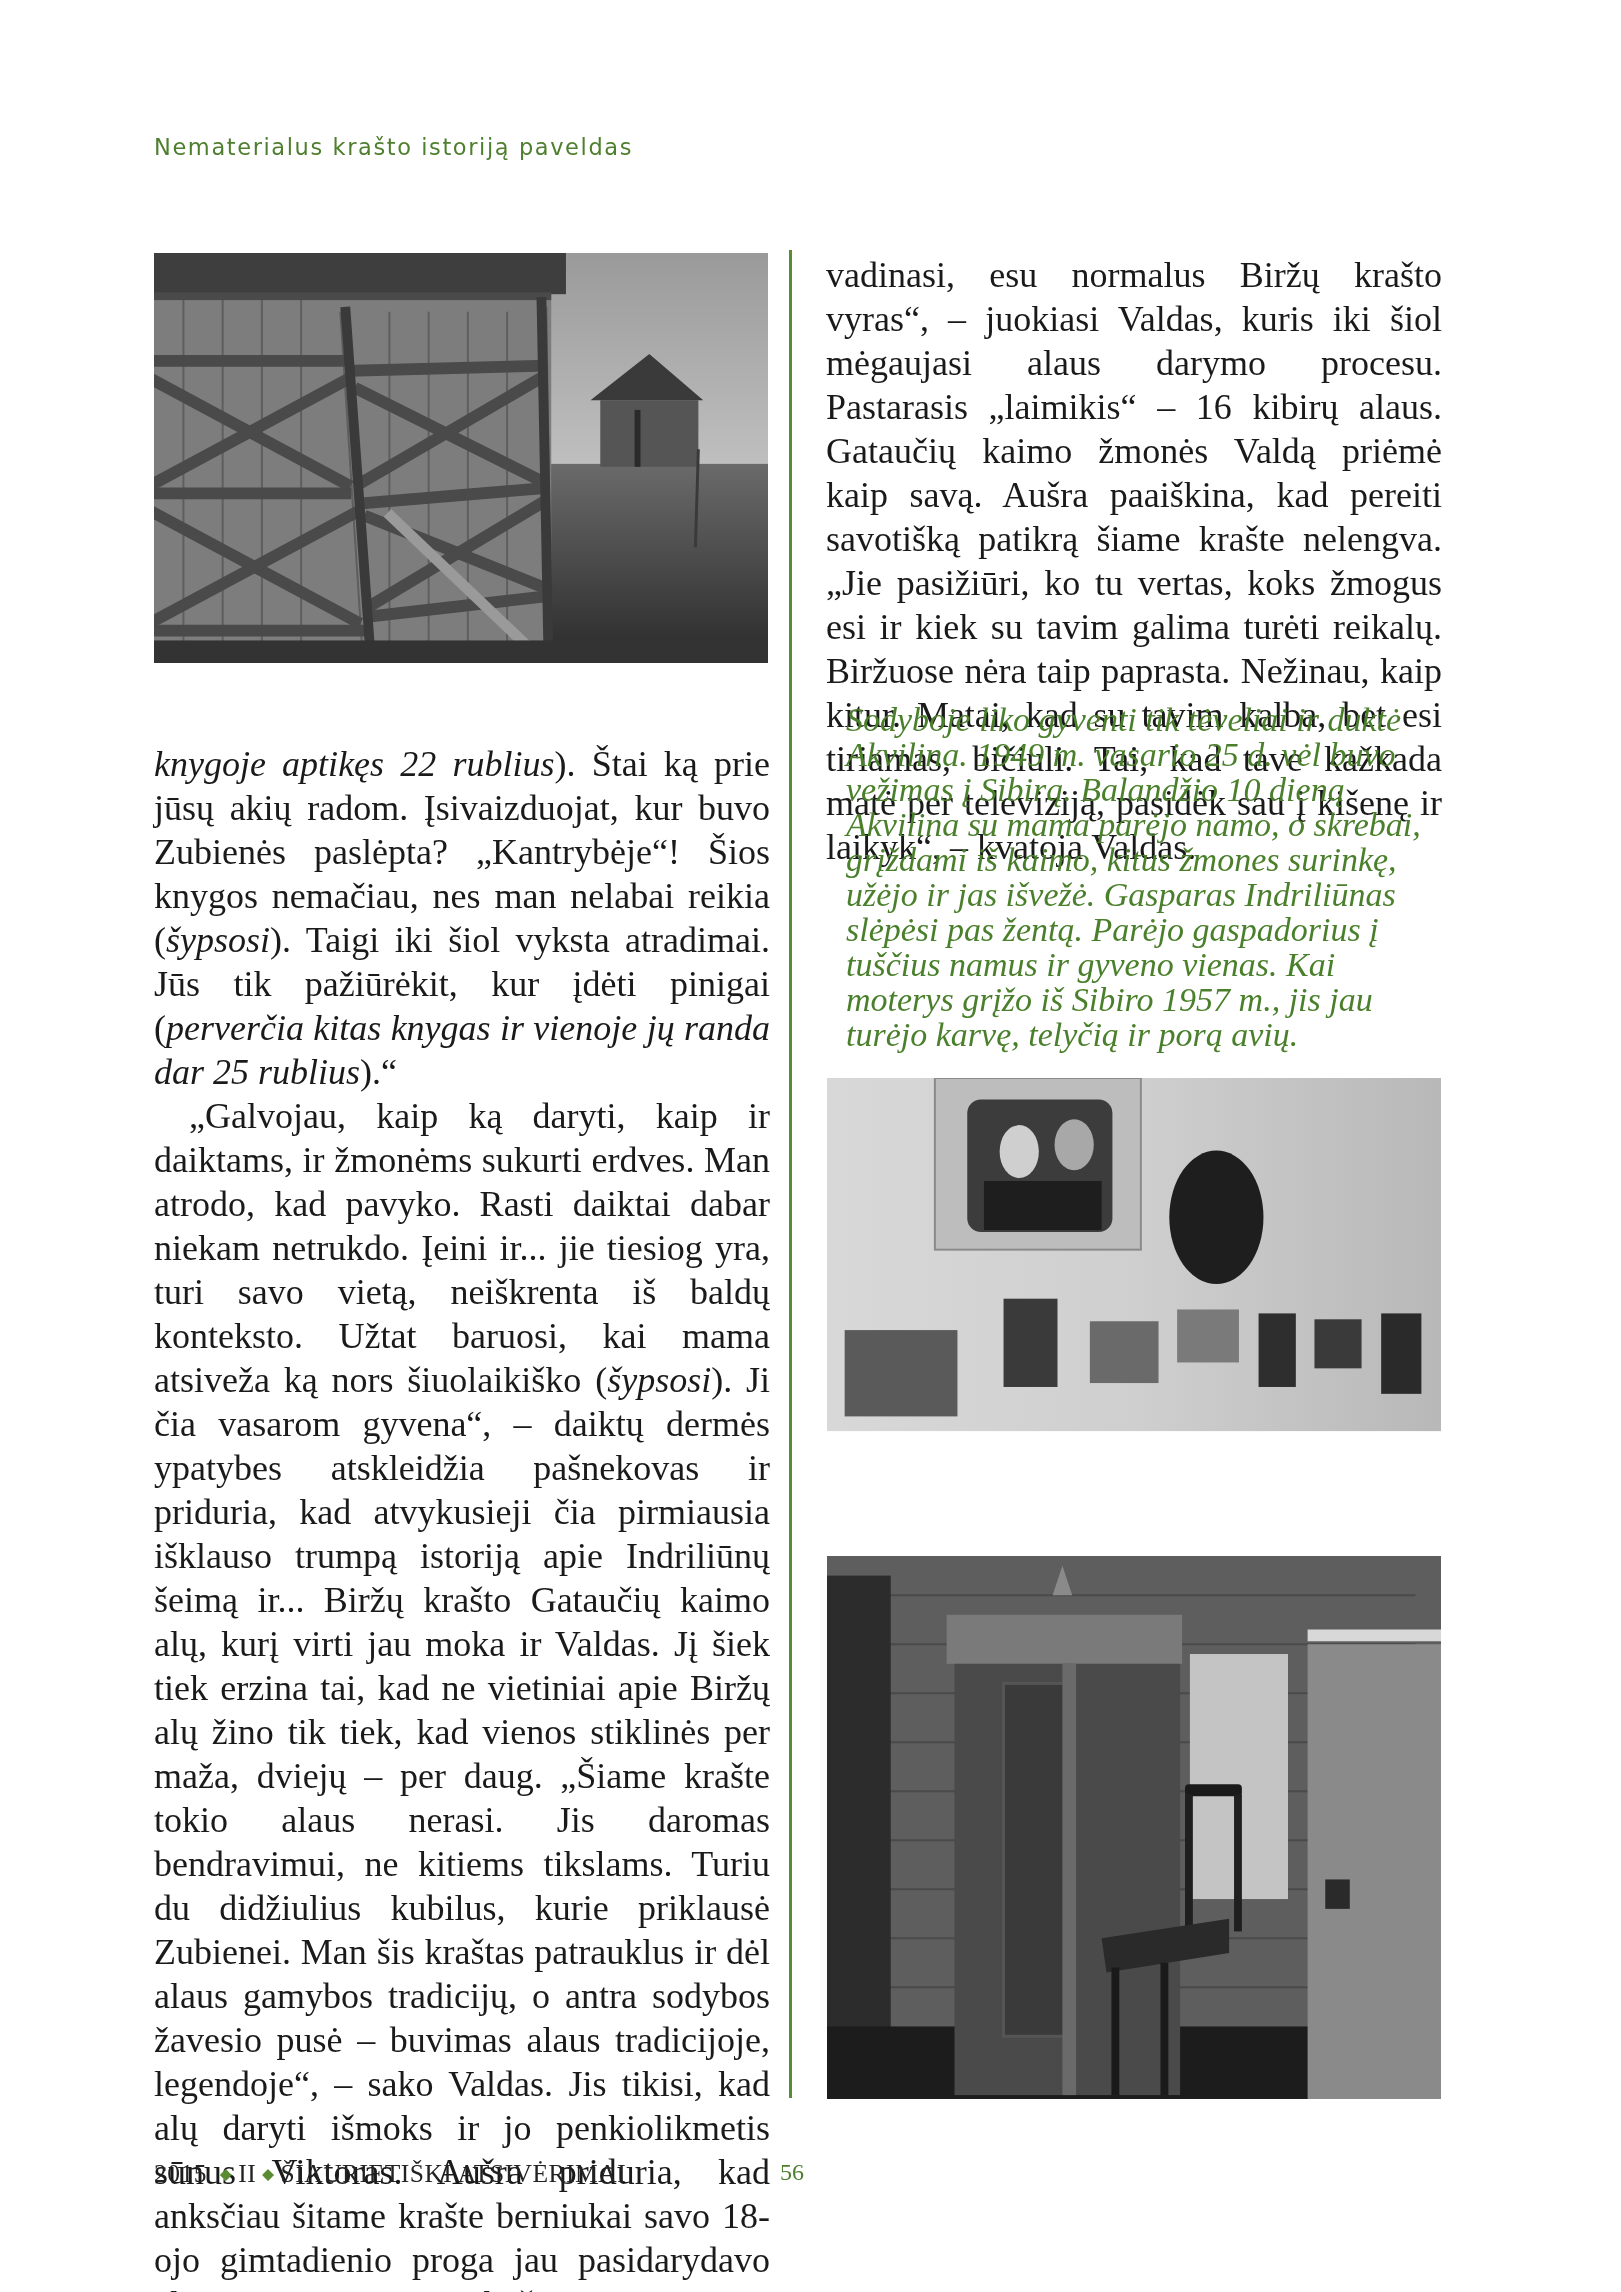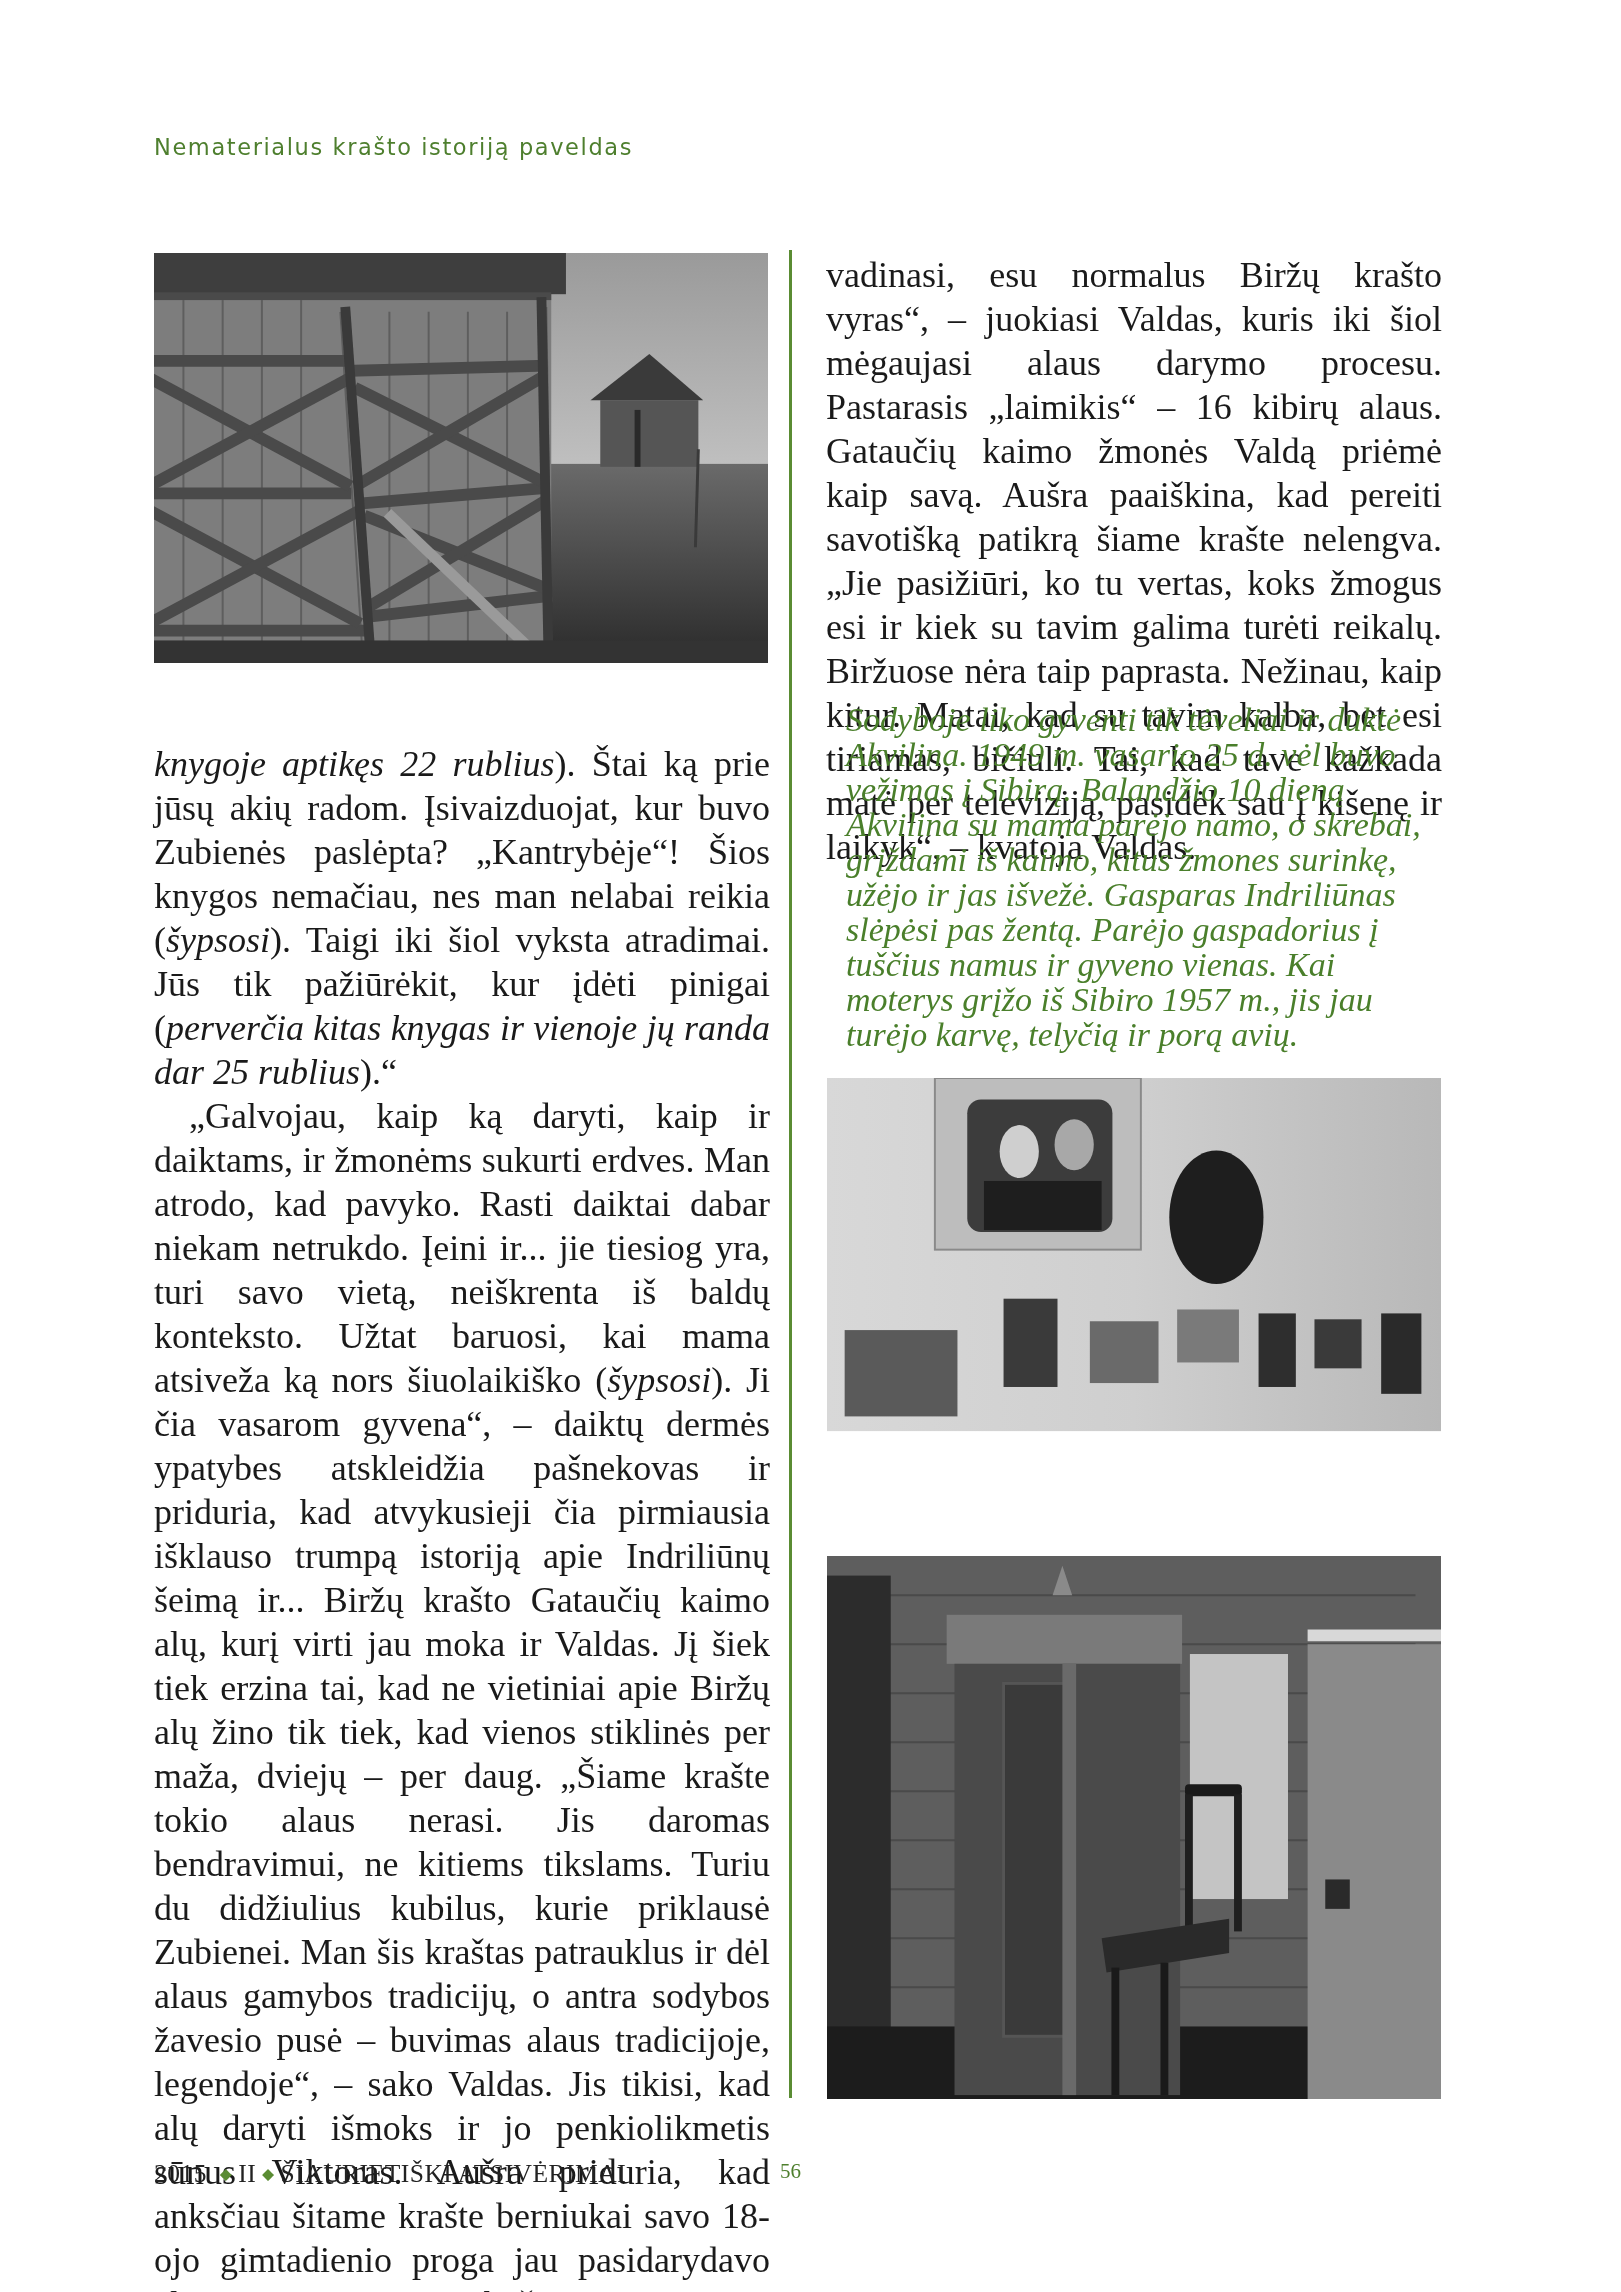--- a/index.html
+++ b/index.html
@@ -23,21 +23,21 @@
 
   .photo { position: absolute; overflow: hidden; }
   .photo svg { display: block; width: 100%; height: 100%; }
   .photo-barn { left: 154px; top: 253px; width: 614px; height: 410px; }
   .photo-wall { left: 827px; top: 1078px; width: 614px; height: 359px; }
   .photo-room { left: 827px; top: 1556px; width: 614px; height: 543px; }
 
   .footer { position: absolute; left: 154px; top: 2159px; font-size: 25.5px;
     letter-spacing: 0.5px; color: #222; white-space: nowrap; }
   .footer .diamond { color: #5a8c33; font-size: 15.7px; vertical-align: 2.9px; margin: 0 5.9px; }
-  .page-num { position: absolute; left: 780px; top: 2159px; font-size: 21px; color: #4e7f2e; text-align: right; }
+  .page-num { position: absolute; left: 780px; top: 2159px; font-size: 24px; color: #4e7f2e; text-align: right; }
   em { font-style: italic; }
 </style>
 </head>
 <body>
 
 <div class="running-head">Nematerialus krašto istoriją paveldas</div>
 
 <div class="divider"></div>
 
 <div class="photo photo-barn">

